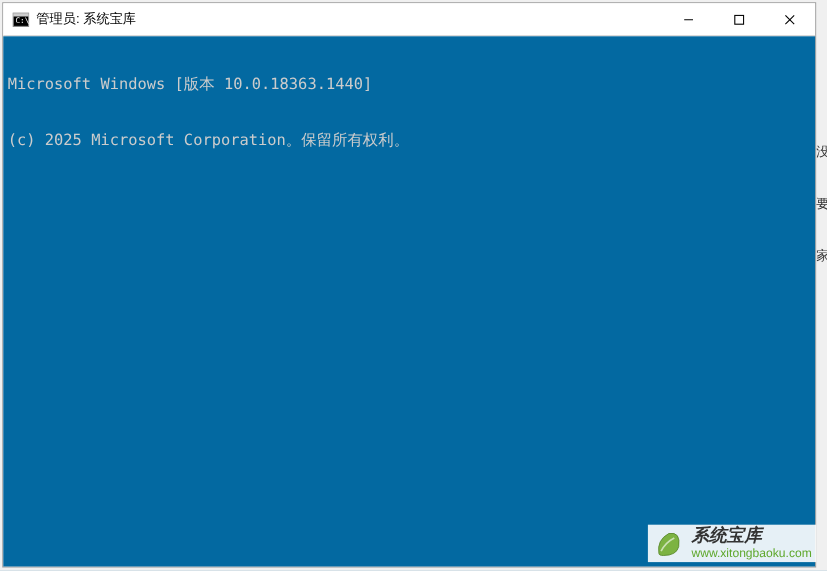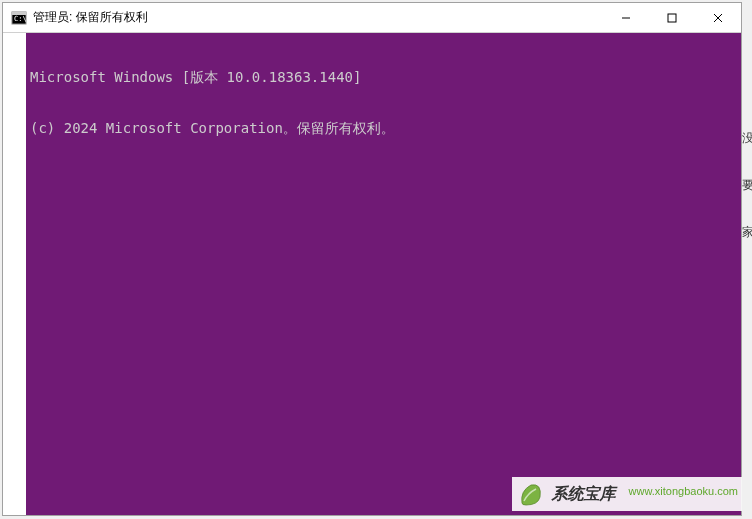--- a/index.html
+++ b/index.html
@@ -60,29 +60,28 @@
       height: 30px;
       display: flex;
       align-items: center;
       justify-content: center;
       font-size: 14px;
       color: #000;
       cursor: pointer;
     }
     .terminal {
       flex: 1;
-      background: #701a75;
+      background: #0369a1;
       color: #cccccc;
       font-family: "NSimSun", "SimSun", "Consolas", monospace;
       font-size: 14px;
       line-height: 17px;
       padding: 2px 4px;
       overflow: hidden;
       white-space: pre;
-      margin-left: 23px;
     }
     .terminal-line {
       font-family: "NSimSun", "SimSun", "Consolas", monospace;
     }
     .right-edge {
       position: absolute;
       right: 0;
       top: 130px;
       width: 10px;
       font-size: 12px;
@@ -103,23 +102,22 @@
     }
     .watermark-icon {
       width: 30px;
       height: 30px;
       display: flex;
       align-items: center;
       justify-content: center;
     }
     .watermark-text {
       display: flex;
-      flex-direction: row;
+      flex-direction: column;
       line-height: 1.1;
-      gap: 13px;
     }
     .watermark-title {
       font-size: 16px;
       font-weight: bold;
       color: #333;
       font-style: italic;
     }
     .watermark-url {
       font-size: 11px;
       color: #5fa82c;
@@ -130,21 +128,21 @@
 
 <div class="window">
   <div class="titlebar">
     <div class="titlebar-icon">
       <svg viewBox="0 0 16 16">
         <rect x="1" y="2" width="14" height="12" fill="#000" stroke="#888" stroke-width="1"></rect>
         <rect x="1" y="2" width="14" height="3" fill="#ccc"></rect>
         <text x="3" y="11" font-size="7" fill="#fff" font-family="monospace">C:\</text>
       </svg>
     </div>
-    <div class="titlebar-text">管理员: 保留所有权利</div>
+    <div class="titlebar-text">管理员: 系统宝库</div>
     <div class="window-controls">
       <div class="window-control">
         <svg width="10" height="10" viewBox="0 0 10 10">
             <line x1="1" y1="5" x2="9" y2="5" stroke="#000" stroke-width="1"></line>
           </svg>
       </div>
       <div class="window-control">
         <svg width="10" height="10" viewBox="0 0 10 10">
             <rect x="1" y="1" width="8" height="8" fill="none" stroke="#000" stroke-width="1"></rect>
           </svg>
@@ -152,21 +150,21 @@
       <div class="window-control close">
         <svg width="10" height="10" viewBox="0 0 10 10">
             <line x1="1" y1="1" x2="9" y2="9" stroke="#000" stroke-width="1"></line>
             <line x1="9" y1="1" x2="1" y2="9" stroke="#000" stroke-width="1"></line>
           </svg>
       </div>
     </div>
   </div>
   <div class="terminal">
     <div class="terminal-line">Microsoft Windows [版本 10.0.18363.1440]</div>
-    <div class="terminal-line">(c) 2024 Microsoft Corporation。保留所有权利。</div>
+    <div class="terminal-line">(c) 2025 Microsoft Corporation。保留所有权利。</div>
     <div class="terminal-line"></div>
   </div>
 </div>
 
 <div class="right-edge">
   <span>没</span>
   <span>要</span>
   <span>家</span>
 </div>
 

